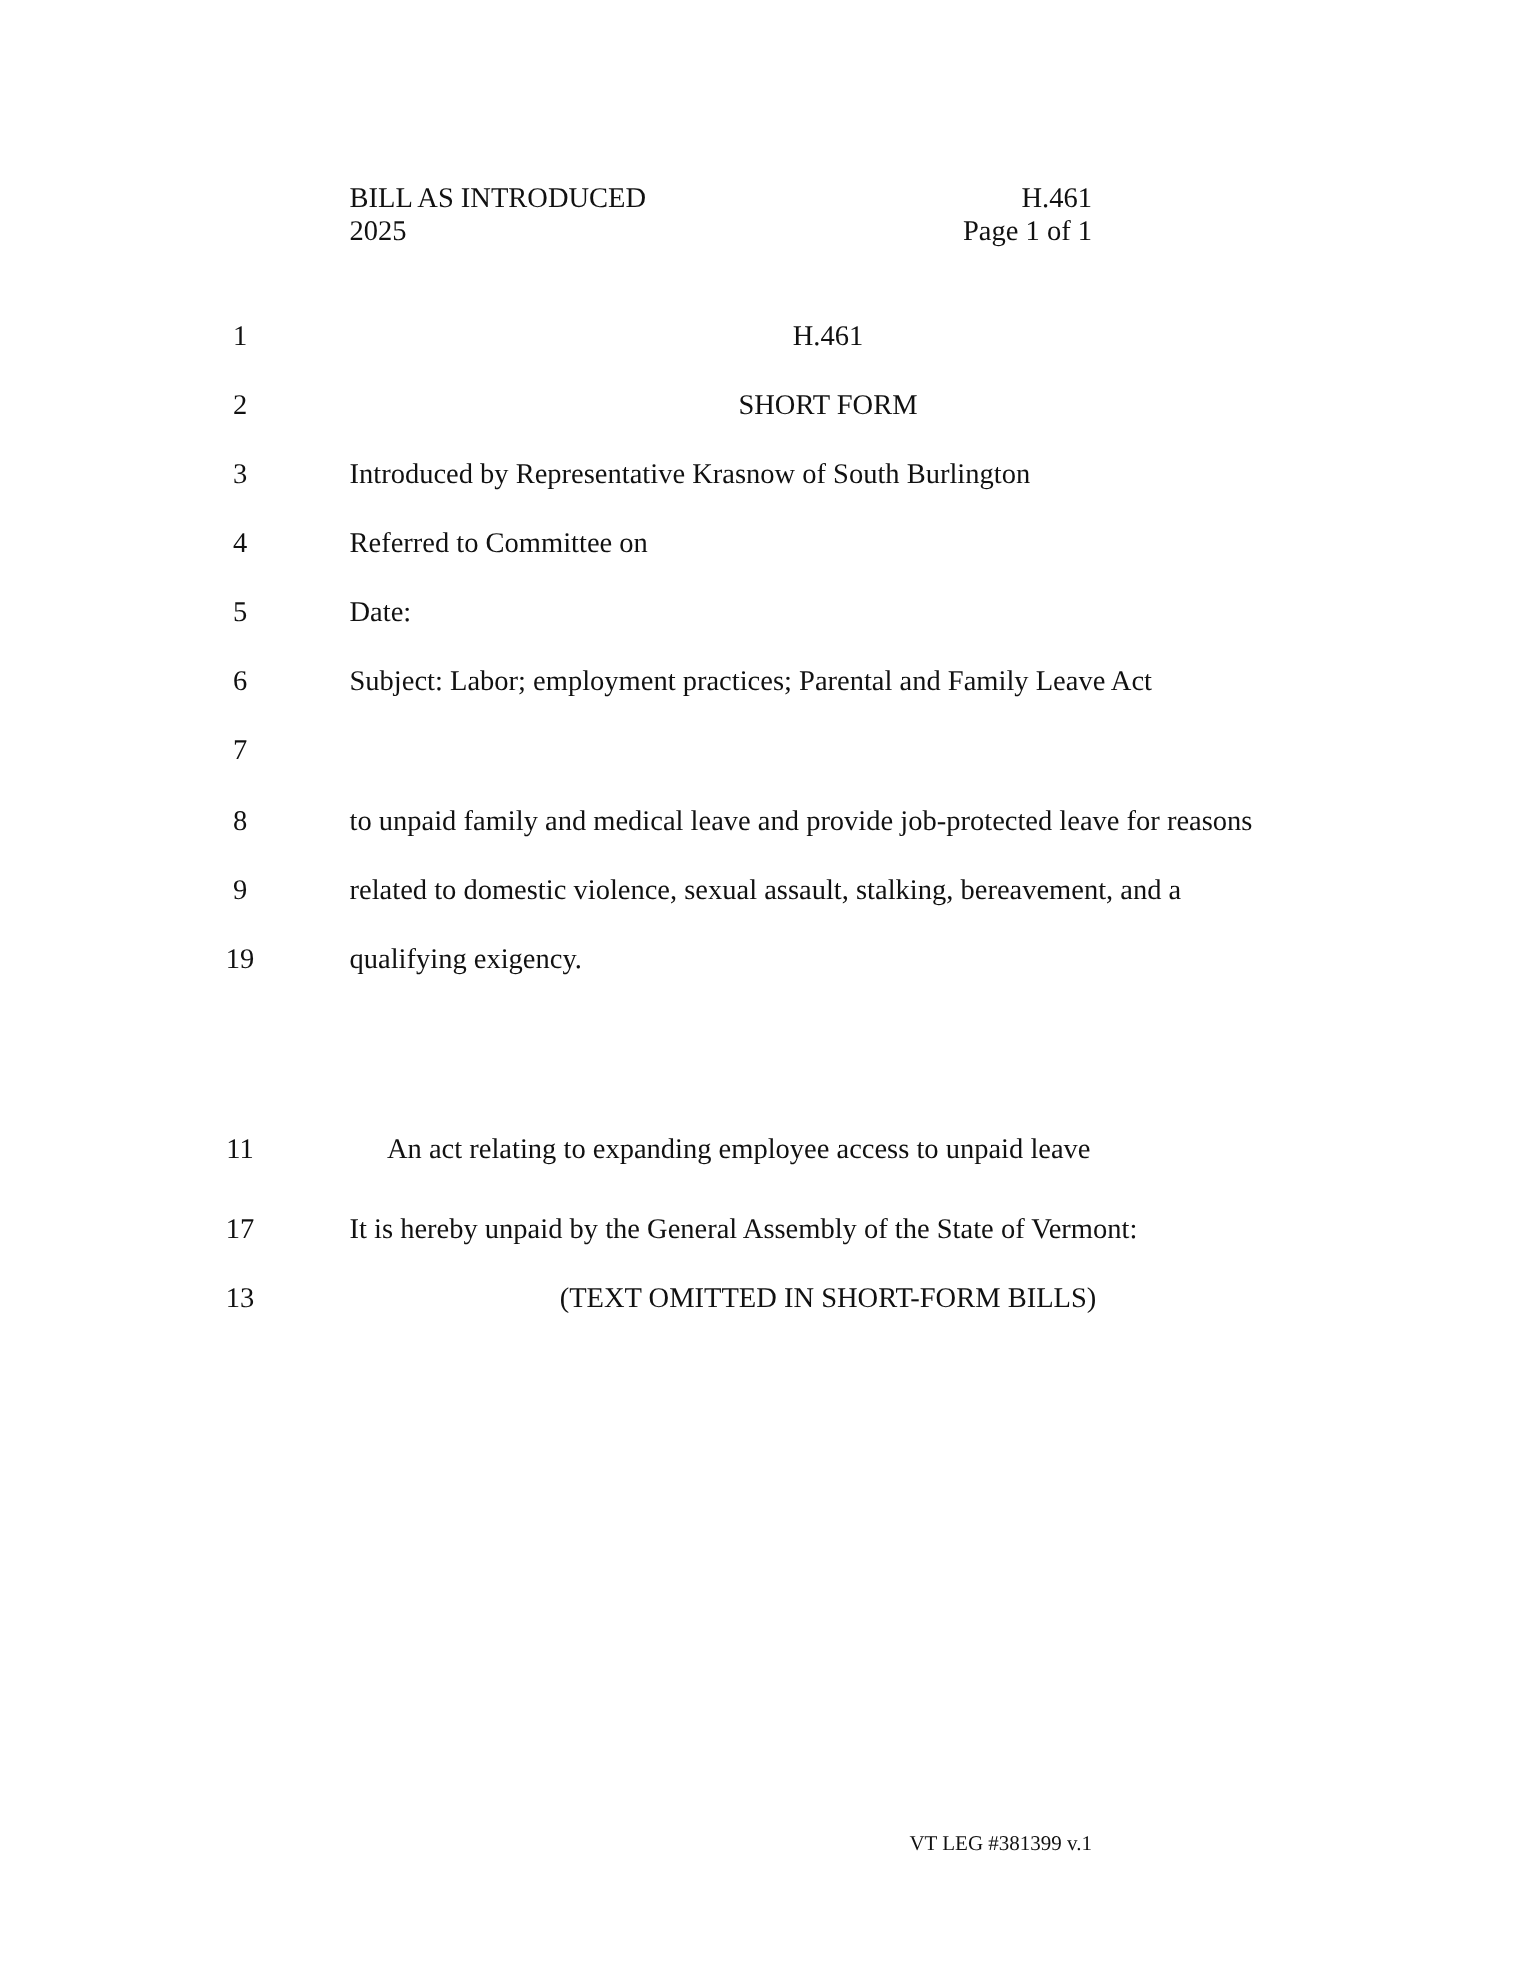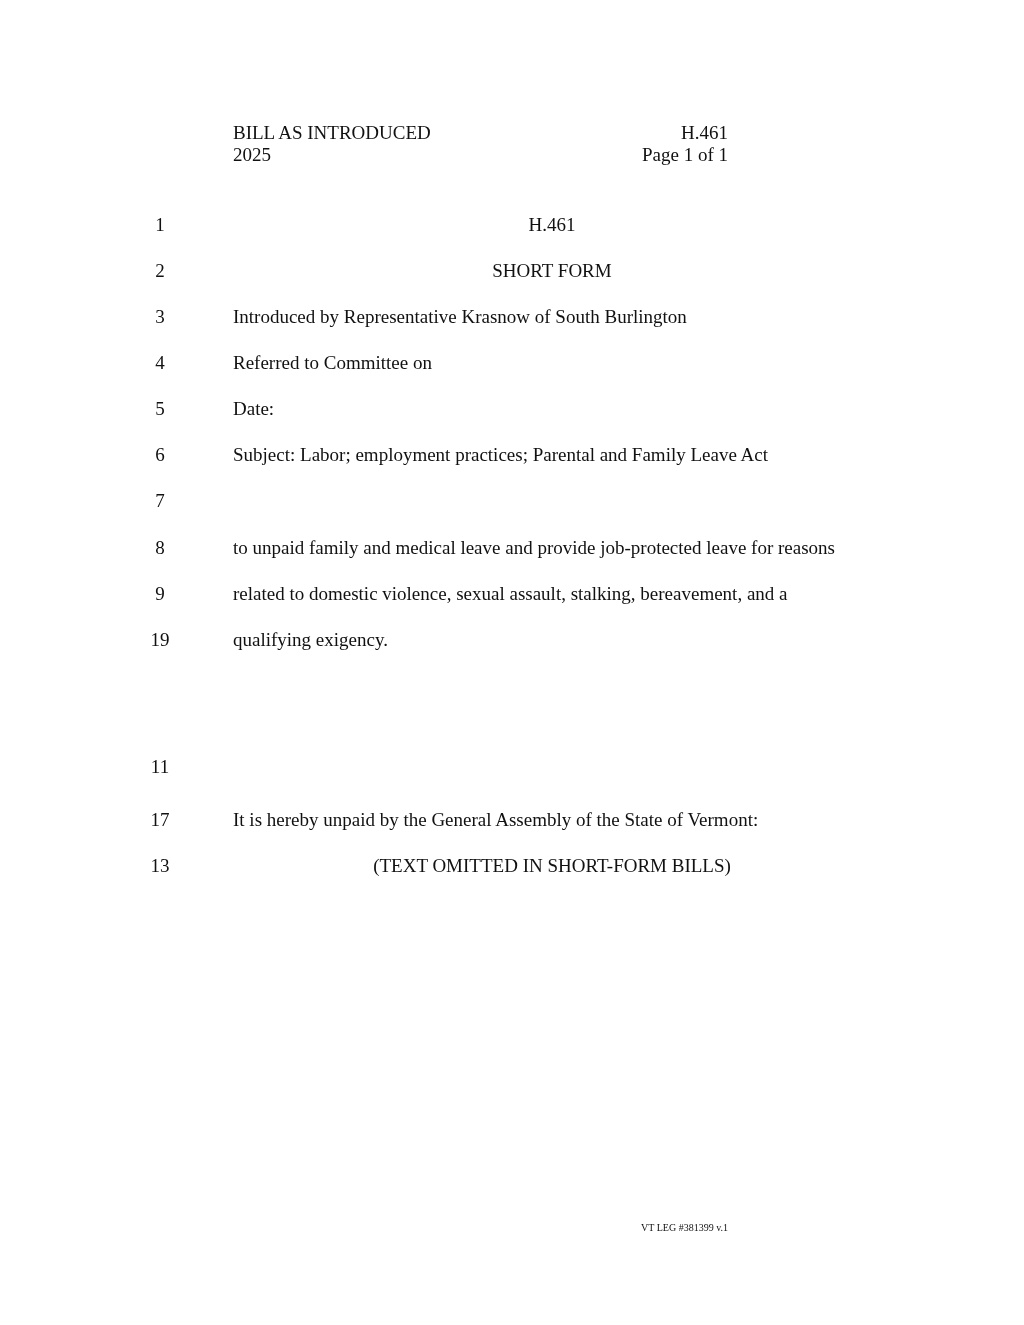--- a/index.html
+++ b/index.html
@@ -6,21 +6,21 @@
   body { width:1024px; height:1325px; position:relative; font-family:"Liberation Serif", serif; color:#111; }
   .page { position:absolute; left:0; top:0; width:881px; height:1325px; background:#fff;margin-left:40px; }
   .hdr { position:absolute; font-size:19px; line-height:22px; }
   .hdr-left { left:193px; top:122px; }
   .hdr-right { right:193px; top:122px; text-align:right; }
   .line { position:absolute; left:0; width:1024px; height:24px; font-size:19px; line-height:24px; }
   .num { position:absolute; left:100px; width:40px; text-align:center; }
   .txt { position:absolute; left:193px; white-space:nowrap;text-align:center; }
   .center { position:absolute; left:193px; width:638px; text-align:center; }
   .indent { left:218px; }
-  .footer { position:absolute; right:193px; top:1222px; font-size:10px; }
+  .footer { position:absolute; right:193px; top:1222px; font-size:14px; }
 </style>
 </head>
 <body>
 
 <div class="page">
   <div class="hdr hdr-left">
     <div>BILL AS INTRODUCED</div>
     <div>2025</div>
   </div>
   <div class="hdr hdr-right">
@@ -62,20 +62,21 @@
   <div class="line" style="top:582px">
     <span class="num">9</span>
     <span class="txt">related to domestic violence, sexual assault, stalking, bereavement, and a</span>
   </div>
   <div class="line" style="top:628px">
     <span class="num">19</span>
     <span class="txt">qualifying exigency.</span>
   </div>
   <div class="line" style="top:755px">
     <span class="num">11</span>
+    <span class="txt indent">An act relating to expanding employee access to unpaid leave</span>
   </div>
   <div class="line" style="top:808px">
     <span class="num">17</span>
     <span class="txt">It is hereby unpaid by the General Assembly of the State of Vermont:</span>
   </div>
   <div class="line" style="top:854px">
     <span class="num">13</span>
     <span class="center">(TEXT OMITTED IN SHORT-FORM BILLS)</span>
   </div>
 

